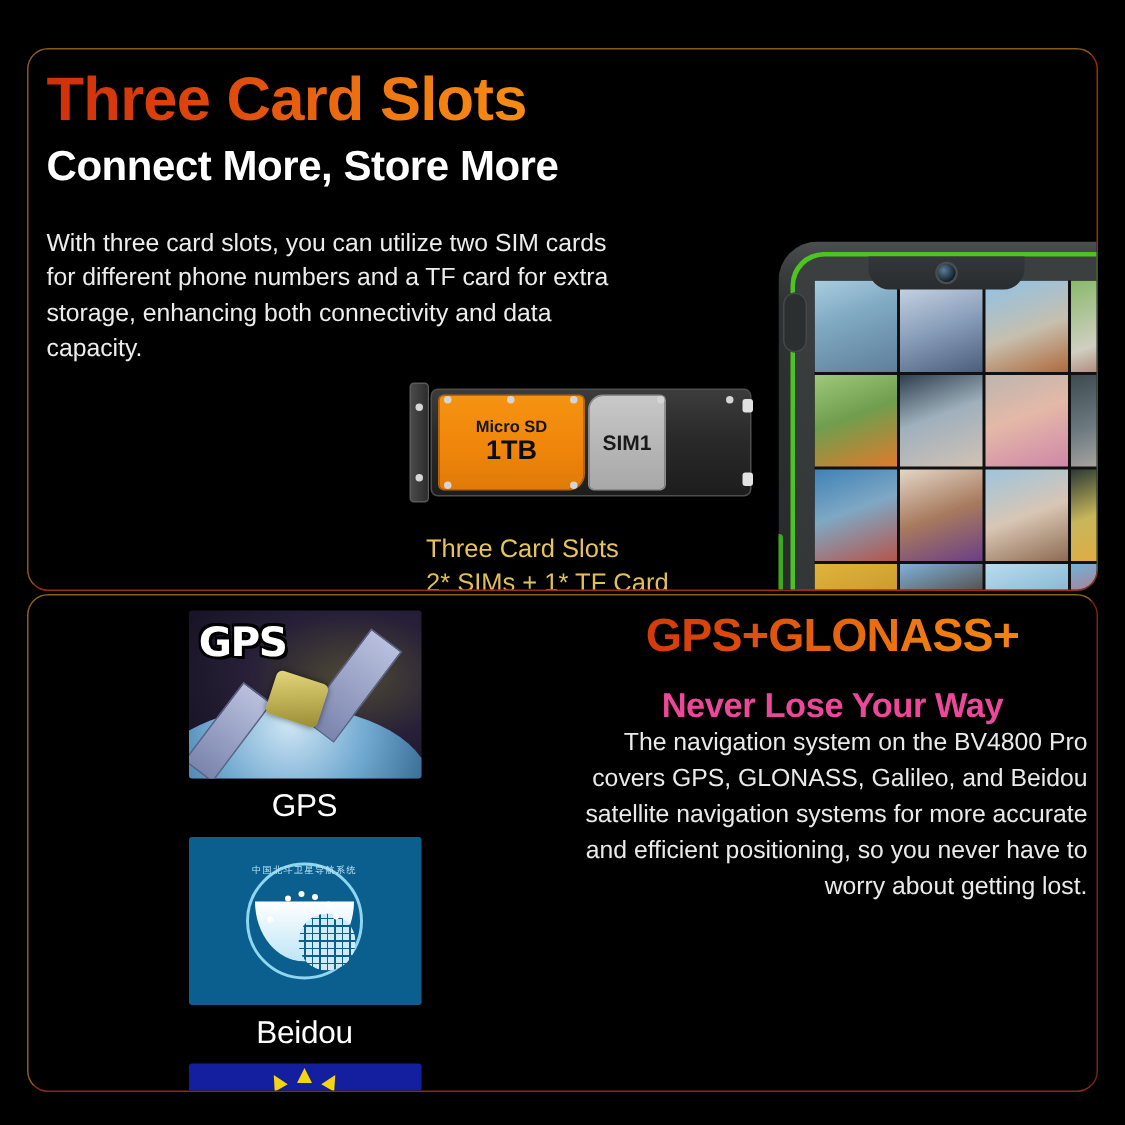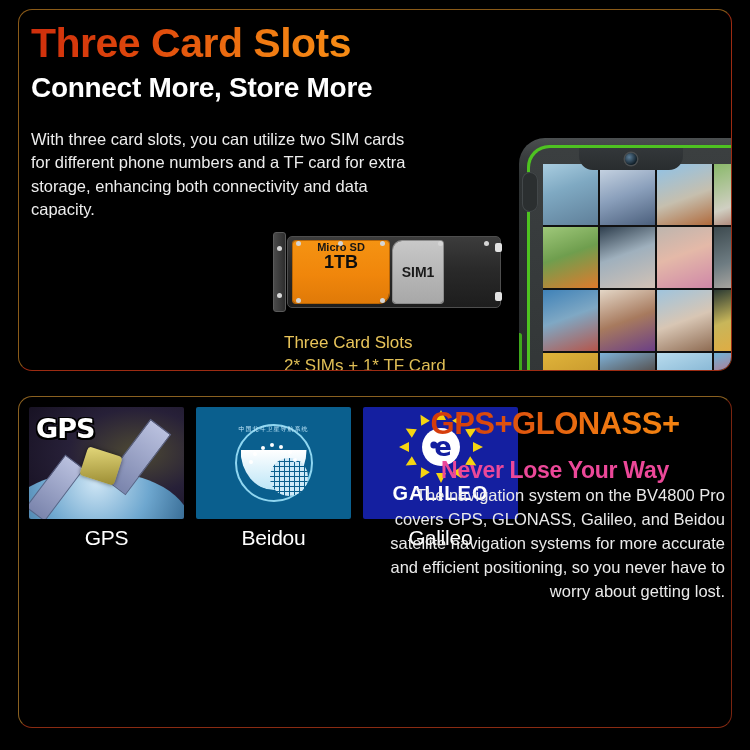--- a/index.html
+++ b/index.html
@@ -10,21 +10,21 @@
 
   
   .panel {
     position:absolute;
     background:#000;
     border:1px solid #7a4a16;
     border-radius:14px;
     overflow:hidden;
   }
   #panel-cards {
-    left:18px; top:9px; width:714px; height:362px;
+    left:18px; top:32px; width:714px; height:362px;
     border-color:#8a5a18;
     border-bottom-color:#9c2b12;
     border-right-color:#9c2b12;
   }
   #panel-nav {
     left:18px; top:396px; width:714px; height:332px;
     border-color:#8a6020;
     border-bottom-color:#8a2b12;
     border-right-color:#7a2510;
   }
@@ -67,21 +67,21 @@
     content:""; position:absolute; left:3px; width:5px; height:5px;
     border-radius:50%; background:#d8d8d8;
   }
   .tray-ear:before { top:13px; }
   .tray-ear:after  { bottom:13px; }
 
   .sd-card {
     position:relative; width:96px; height:62px;
     background:linear-gradient(180deg,#f59312 0%,#f0860b 55%,#e07a08 100%);
     border-radius:3px 3px 10px 3px;
-    display:flex; flex-direction:column; align-items:center; 
+    display:flex; flex-direction:column; align-items:center; justify-content:center;
     box-shadow:0 0 0 1px #b86505;
   }
   .sd-card .l1 { font-size:11px; font-weight:bold; color:#151515; line-height:1.1; }
   .sd-card .l2 { font-size:18px; font-weight:bold; color:#0d0d0d; line-height:1.1; }
 
   .sim-card {
     position:relative; width:50px; height:62px;
     background:linear-gradient(180deg,#c8c8c8 0%,#b4b4b4 60%,#a8a8a8 100%);
     border-radius:9px 3px 3px 3px;
     display:flex; align-items:center; justify-content:center;
@@ -144,21 +144,21 @@
   }
   .phone-grip {
     position:absolute; width:16px; height:40px; background:#2b2f30;
     border-radius:8px; z-index:4; box-shadow:inset 0 0 0 1px #43484a;
   }
   .grip-l { left:3px; top:34px; }
 
   
   .nav-grid {
     position:absolute; left:10px; top:10px; width:348px; height:312px;
-    display:grid; grid-template-columns:1fr 1fr 1fr; grid-template-rows:1fr 1fr;
+    display:grid; grid-template-columns:1fr; grid-template-rows:1fr 1fr;
     column-gap:12px; row-gap:8px;
   }
   .nav-cell { display:flex; flex-direction:column; align-items:center; }
   .nav-thumb {
     width:155px; height:112px; border-radius:2px; overflow:hidden; position:relative;
   }
   .nav-label {
     margin-top:7px; font-size:21px; color:#fff; font-weight:500; letter-spacing:-0.2px;
   }
 

